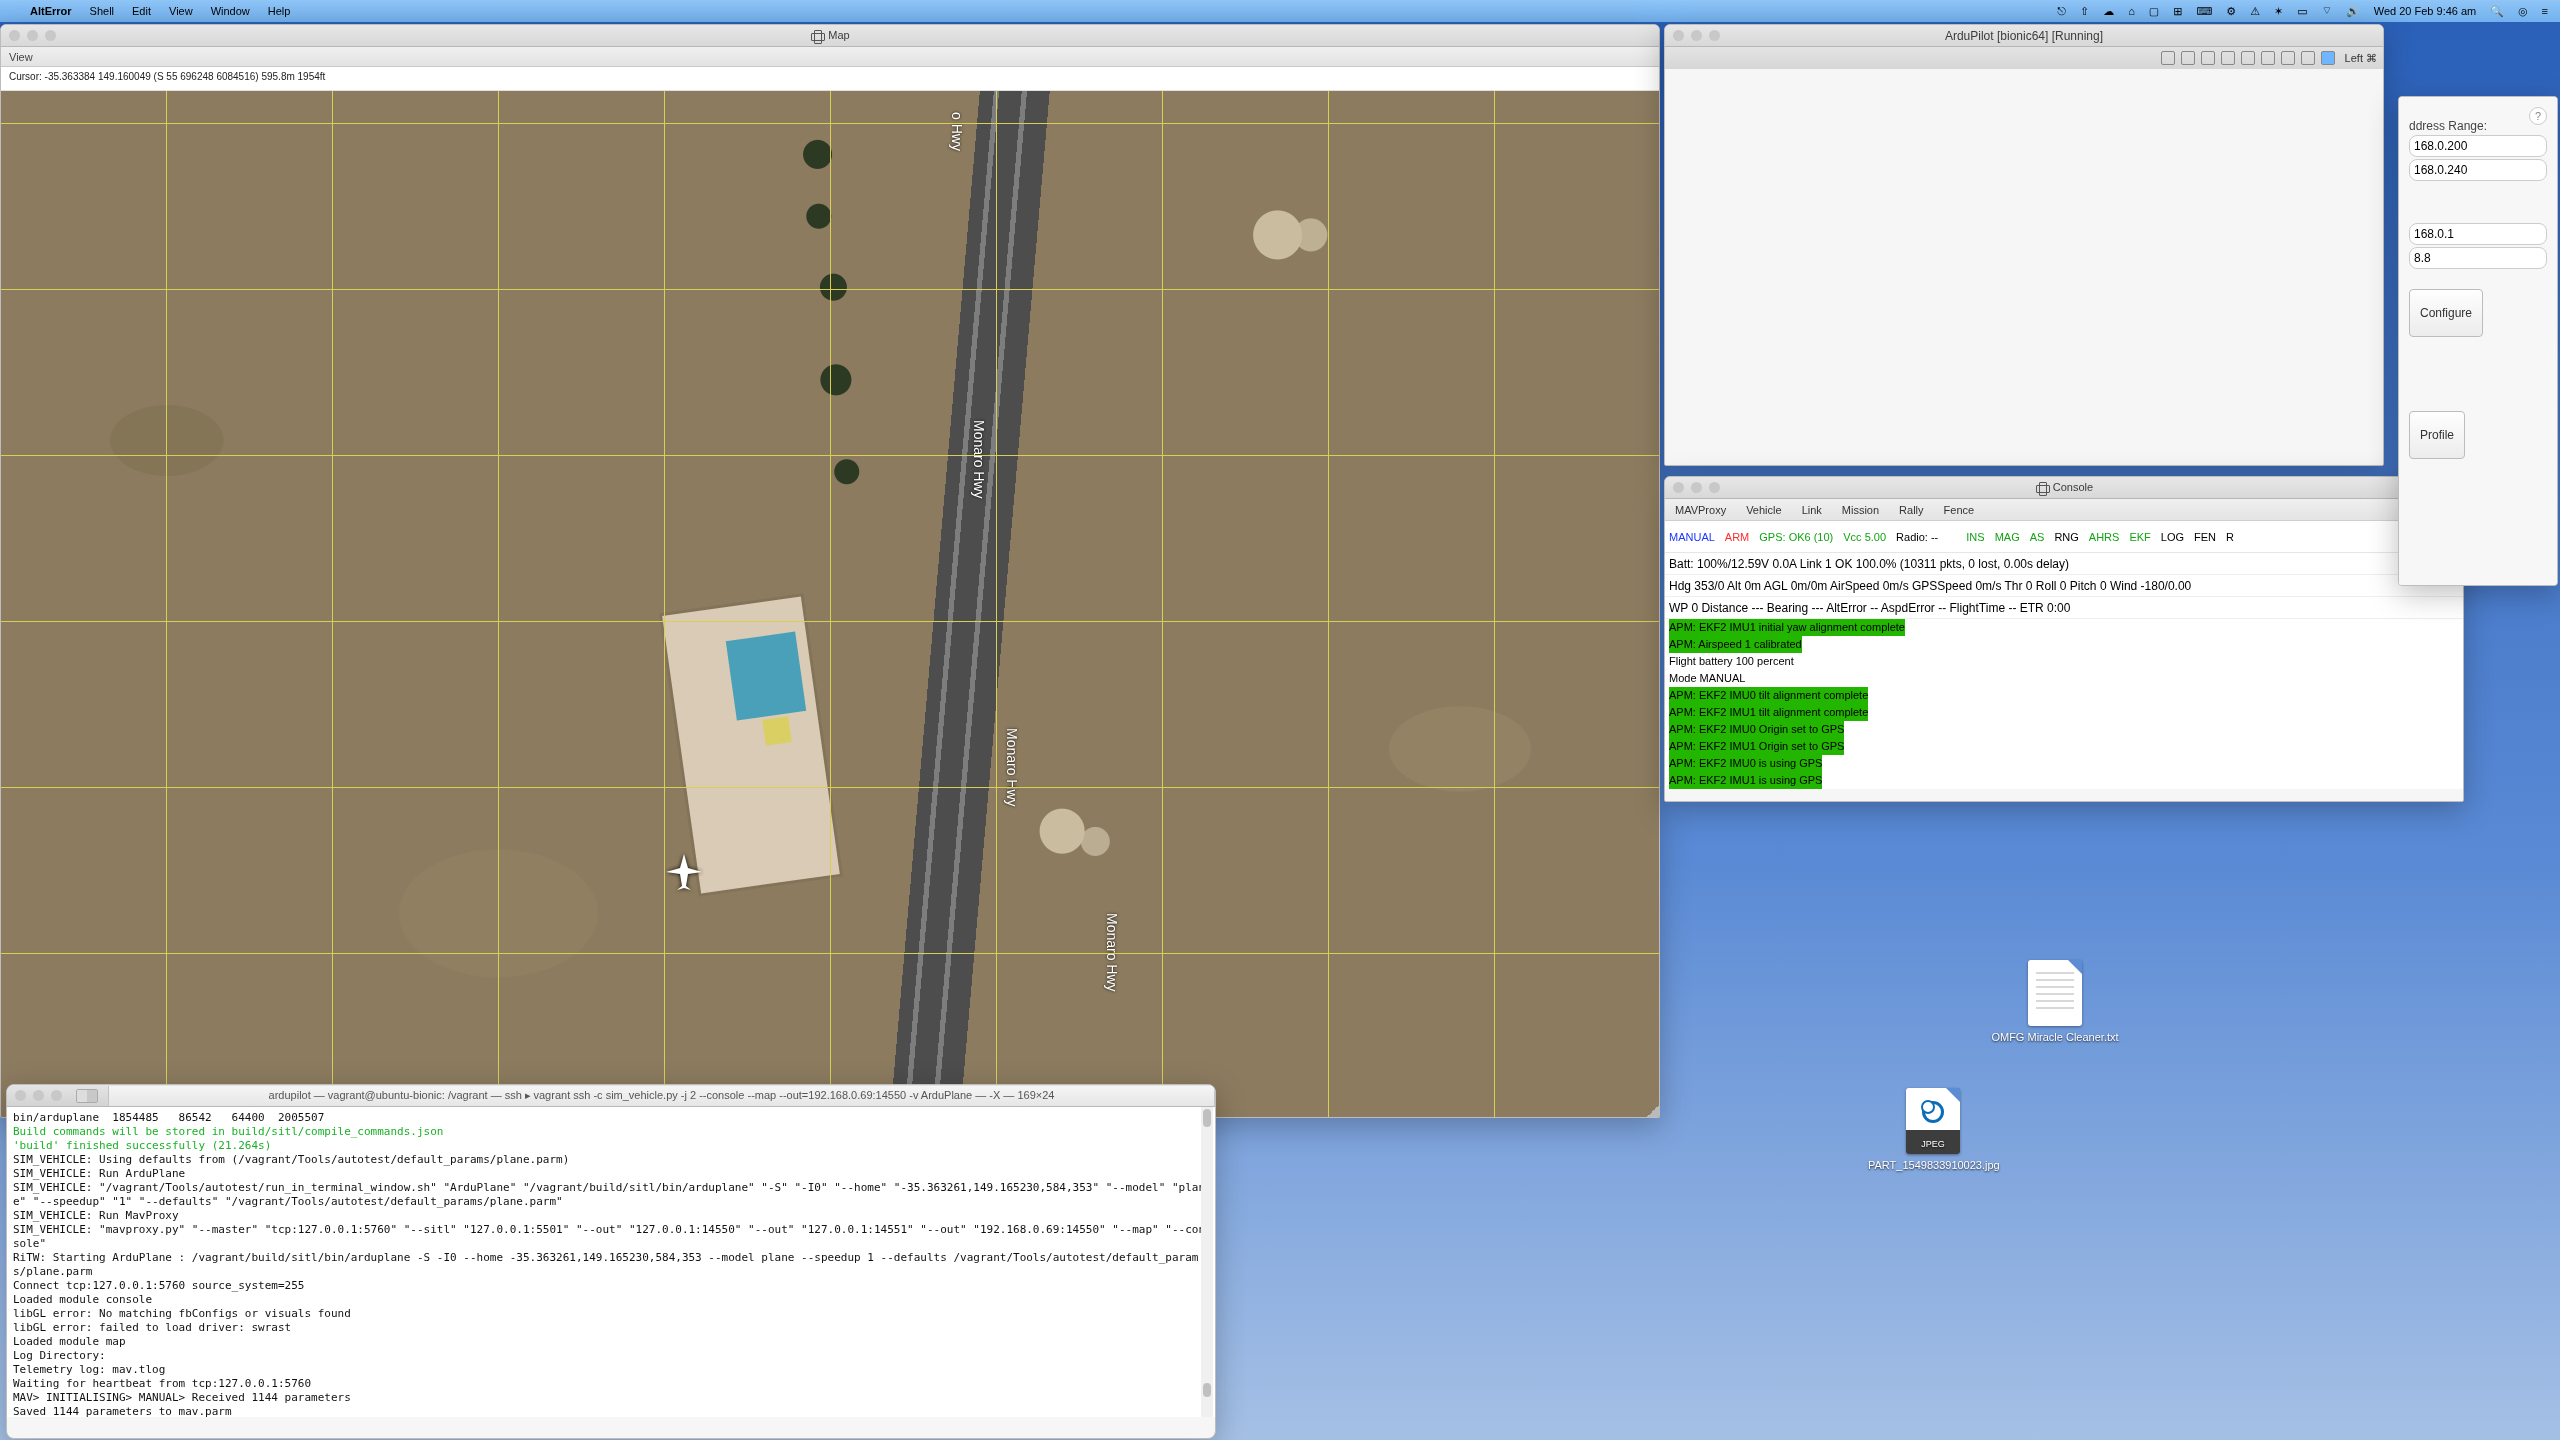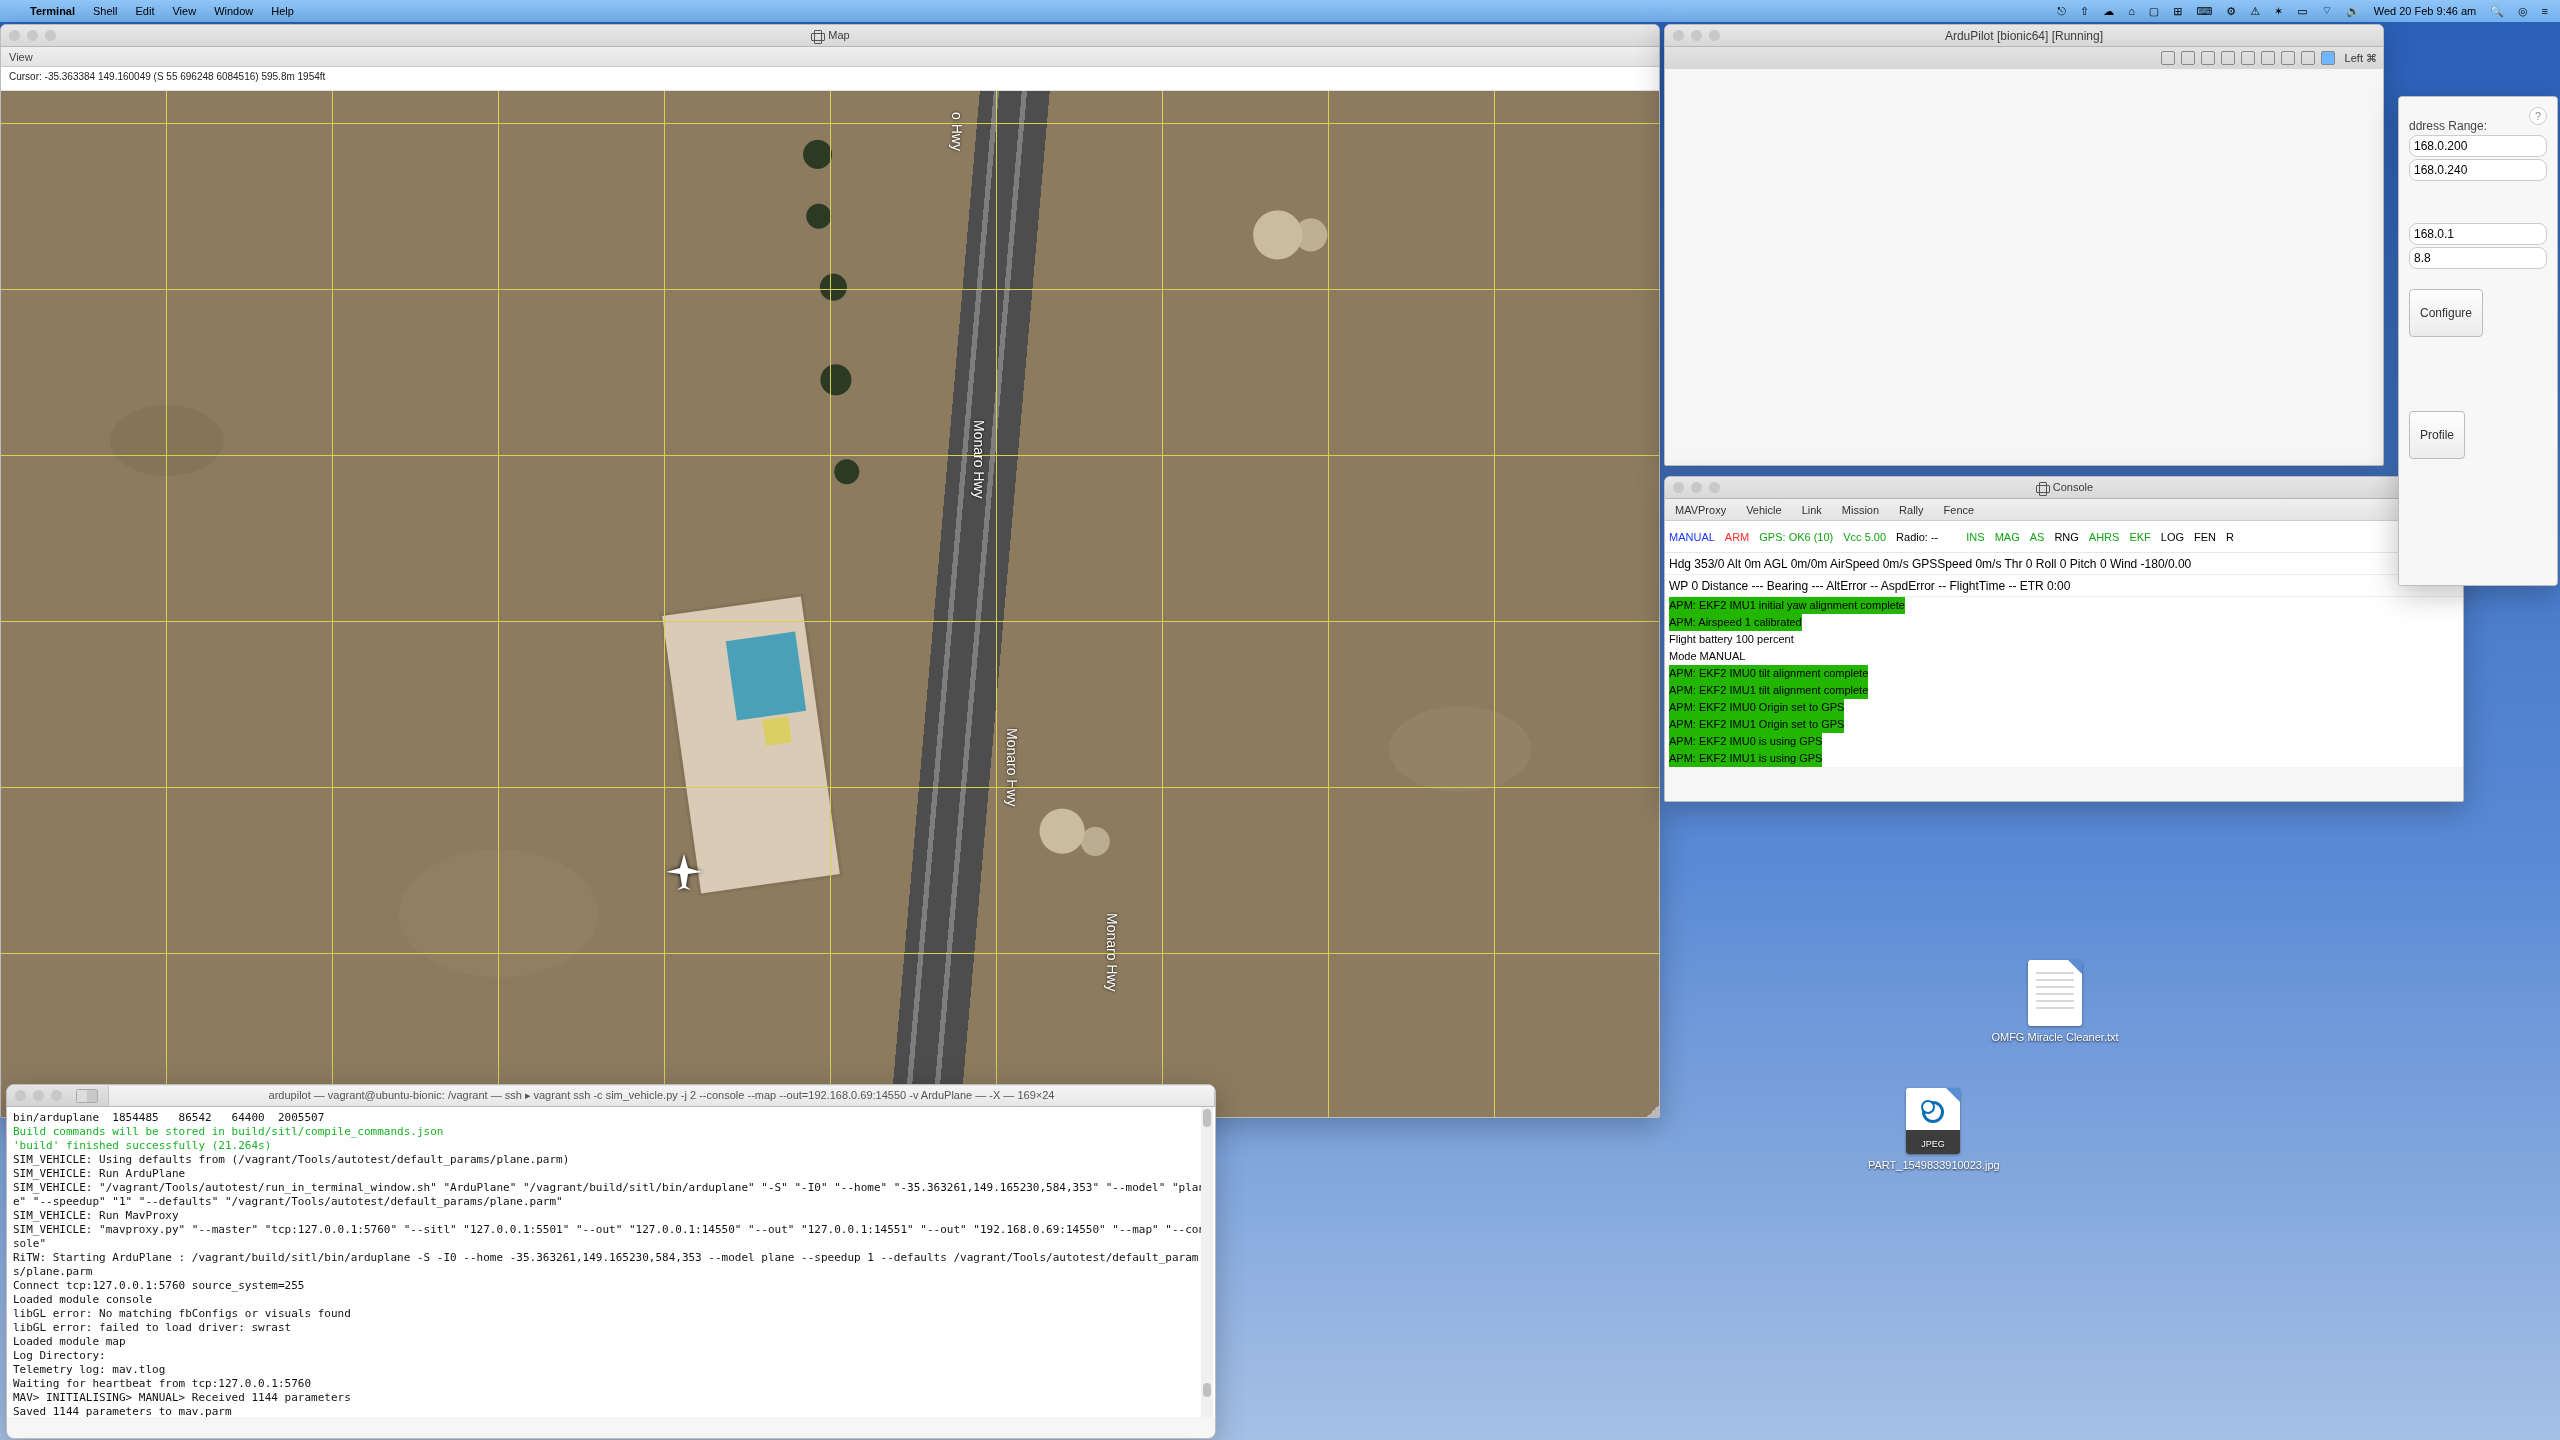--- a/index.html
+++ b/index.html
@@ -111,21 +111,21 @@
 .fileicon.jpg{background:linear-gradient(#fff 64%,#3d3d3d 64%);}
 .fileicon.jpg::after{content:"JPEG";position:absolute;left:0;right:0;bottom:5px;color:#fff;font-size:9px;text-align:center}
 .jpgcircle{position:absolute;left:50%;top:36%;transform:translate(-50%,-50%);width:22px;height:22px;border:3px solid #0a6db7;border-radius:50%;background:#fff}
 .jpgcircle::after{content:"";position:absolute;left:-4px;top:-4px;width:10px;height:10px;border:2px solid #0a6db7;border-radius:50%;background:#fff}
 </style>
 </head>
 <body style="transform: scale(1);">
 
 <div class="menubar">
   <span class="apple"></span>
-  <span class="app mi">Terminal</span>
+  <span class="app mi">AltError</span>
   <span class="mi">Shell</span>
   <span class="mi">Edit</span>
   <span class="mi">View</span>
   <span class="mi">Window</span>
   <span class="mi">Help</span>
   <div class="right">
     <span>⎋</span>
     <span>⇧</span>
     <span>☁︎</span>
     <span>⌂</span>
@@ -228,20 +228,21 @@
     <span class="grn" style="margin-left:18px">INS</span>
     <span class="grn">MAG</span>
     <span class="grn">AS</span>
     <span>RNG</span>
     <span class="grn">AHRS</span>
     <span class="grn">EKF</span>
     <span>LOG</span>
     <span>FEN</span>
     <span>R</span>
   </div>
+  <div class="row2">Batt: 100%/12.59V 0.0A    Link 1 OK 100.0% (10311 pkts, 0 lost, 0.00s delay)</div>
   <div class="row2">Hdg 353/0    Alt 0m    AGL 0m/0m    AirSpeed 0m/s    GPSSpeed 0m/s    Thr 0    Roll 0    Pitch 0    Wind -180/0.00</div>
   <div class="row2">WP 0    Distance ---    Bearing ---    AltError --    AspdError --    FlightTime --    ETR 0:00</div>
   <div class="msgs" id="conmsgs">
       <div><span class="hl">APM: EKF2 IMU1 initial yaw alignment complete</span></div>
       <div><span class="hl">APM: Airspeed 1 calibrated</span></div>
       <div>Flight battery 100 percent</div>
       <div>Mode MANUAL</div>
       <div><span class="hl">APM: EKF2 IMU0 tilt alignment complete</span></div>
       <div><span class="hl">APM: EKF2 IMU1 tilt alignment complete</span></div>
       <div><span class="hl">APM: EKF2 IMU0 Origin set to GPS</span></div>

